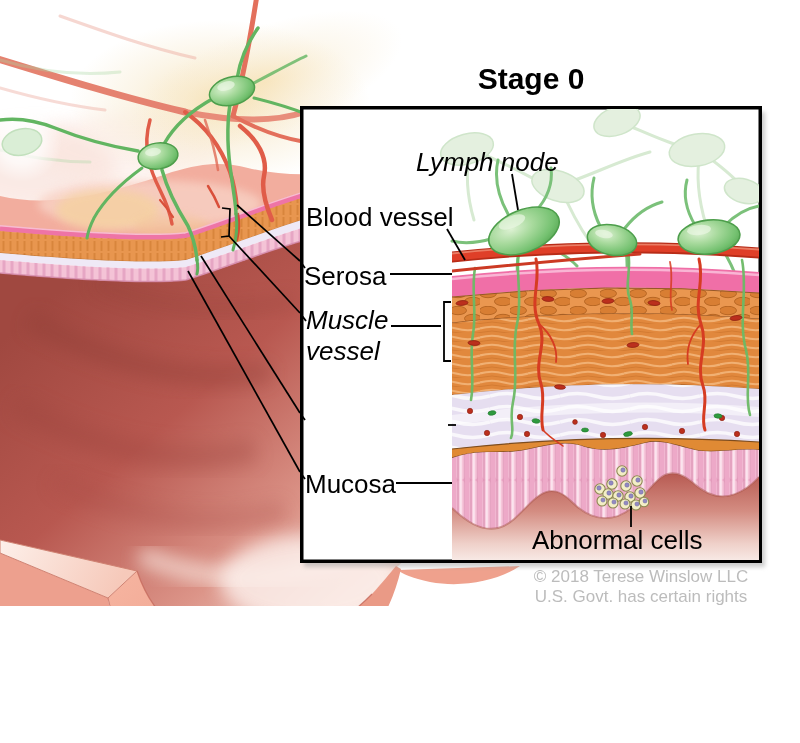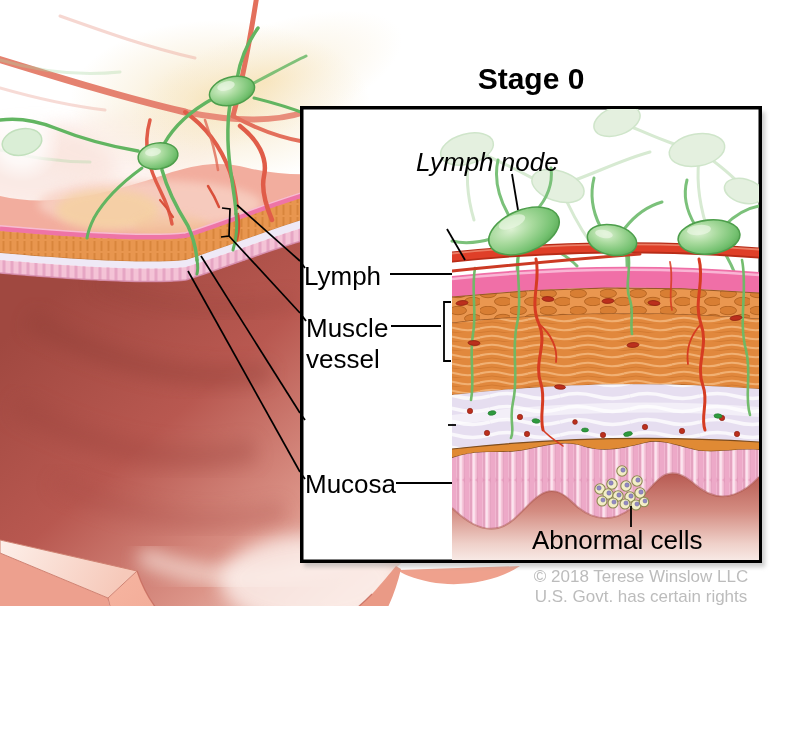--- a/index.html
+++ b/index.html
@@ -377,22 +377,23 @@
       <path d="M300,413 L305,420"></path>
       <path d="M300,472 L305,479"></path>
     </g>
   </g>
 </g>
 </svg>
 
 <div class="txt title">Stage 0</div>
 
 <div class="txt lbl" style="left:416px;top:147px;font-style:italic;">Lymph node</div>
-<div class="txt lbl" style="left:304px;top:261px;">Lymph</div>
-<div class="txt lbl" style="left:306px;top:313px;">
+<div class="txt lbl" style="left:306px;top:202px;">Blood vessel</div>
+<div class="txt lbl" style="left:304px;top:261px;">Serosa</div>
+<div class="txt lbl" style="left:306px;top:305px;font-style:italic;">
   <div>Muscle</div>
   <div>vessel</div>
 </div>
 <div class="txt lbl" style="left:532px;top:525px;">Abnormal cells</div>
 <div class="txt lbl" style="left:305px;top:469px;">Mucosa</div>
 
 <div class="txt credit">
   <div>© 2018 Terese Winslow LLC</div>
   <div>U.S. Govt. has certain rights</div>
 </div>

